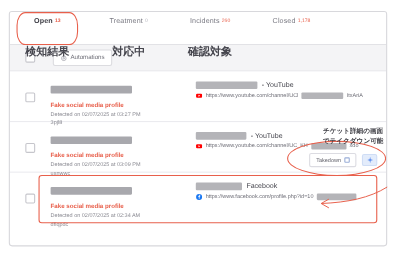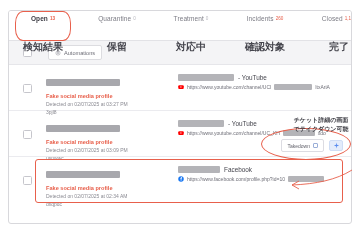--- a/index.html
+++ b/index.html
@@ -328,46 +328,39 @@
 
     <div class="tabbar">
 
       <div class="tab active hot">
         <div class="tab-en">
           <span>Open</span><span class="tab-count">13</span>
         </div>
         <div class="tab-jp">検知結果</div>
       </div>
 
-      <div class="tab">
-        <div class="tab-en">
-          <span>Quarantine</span><span class="tab-count">0</span>
-        </div>
-        <div class="tab-jp">保留</div>
-      </div>
 
       <div class="tab">
         <div class="tab-en">
           <span>Treatment</span><span class="tab-count">0</span>
         </div>
         <div class="tab-jp">対応中</div>
       </div>
 
       <div class="tab hot">
         <div class="tab-en">
           <span>Incidents</span><span class="tab-count">260</span>
         </div>
         <div class="tab-jp">確認対象</div>
       </div>
 
       <div class="tab hot">
         <div class="tab-en">
           <span>Closed</span><span class="tab-count">1,178</span>
         </div>
-        <div class="tab-jp">完了</div>
       </div>
 
       <div class="tab-highlight"></div>
     </div>
 
     <div class="toolbar">
       <div class="cb"></div>
       <div class="automations">
         <svg class="gear" viewBox="0 0 16 16">
           <circle cx="8" cy="8" r="5.6" fill="none" stroke="#9a9aa3" stroke-width="1.6"></circle>

